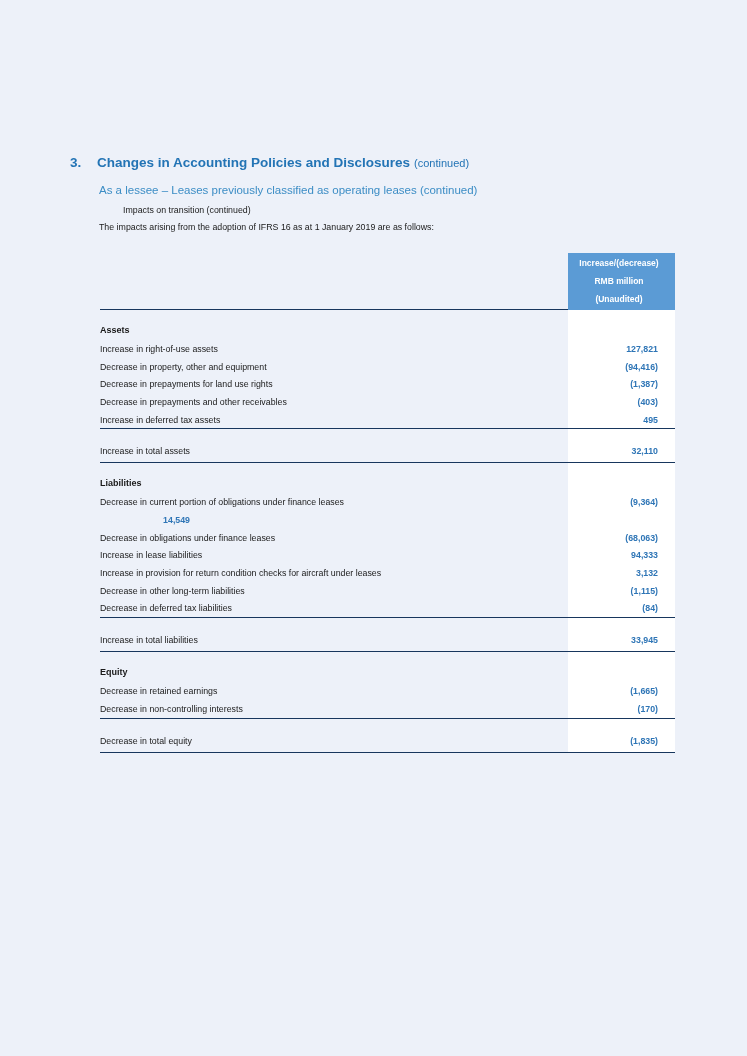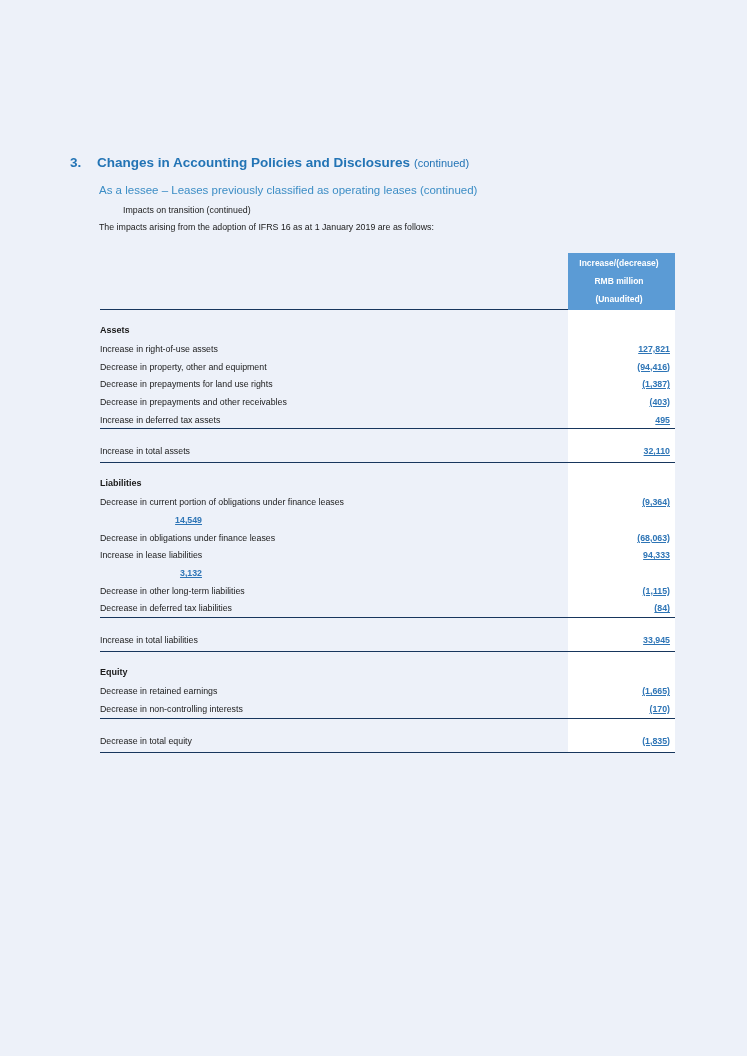--- a/index.html
+++ b/index.html
@@ -35,21 +35,21 @@
 
   .tbody { position:relative; z-index:0; }
   .tbody::before {
     content:""; position:absolute; top:0; right:0; width:107px; height:100%;
     background:#ffffff; z-index:-1;
   }
 
   .sec-title { font-weight:bold; font-size:9px; color:var(--body-text,#1a1a1a); padding:15px 0 5px; }
   .row { display:flex; align-items:center; height:17.7px; font-size:8.8px; }
   .row .label { flex:1; color:var(--body-text,#1a1a1a); padding-right:14px; }
-  .row .value { width:107px; text-align:right; padding-right:5px; color:var(--value-blue,#2e75b6); font-weight:bold;text-decoration:underline; }
+  .row .value { width:107px; text-align:right; padding-right:17px; color:var(--value-blue,#2e75b6); font-weight:bold; }
   .rows { border-bottom:1px solid var(--rule-line,#17365d); }
   .total-row { height:34px; align-items:flex-end; padding-bottom:6px; border-bottom:1px solid var(--rule-line,#17365d); }
 </style>
 </head>
 <body>
 
 <div class="page">
 
   <div class="heading">
     <span class="num">3.</span>
@@ -110,20 +110,21 @@
             </div>
             <div class="row">
               <div class="label">Decrease in obligations under finance leases</div>
               <div class="value">(68,063)</div>
             </div>
             <div class="row">
               <div class="label">Increase in lease liabilities</div>
               <div class="value">94,333</div>
             </div>
             <div class="row">
+              <div class="label">Increase in provision for return condition checks for aircraft under leases</div>
               <div class="value">3,132</div>
             </div>
             <div class="row">
               <div class="label">Decrease in other long-term liabilities</div>
               <div class="value">(1,115)</div>
             </div>
             <div class="row">
               <div class="label">Decrease in deferred tax liabilities</div>
               <div class="value">(84)</div>
             </div>

